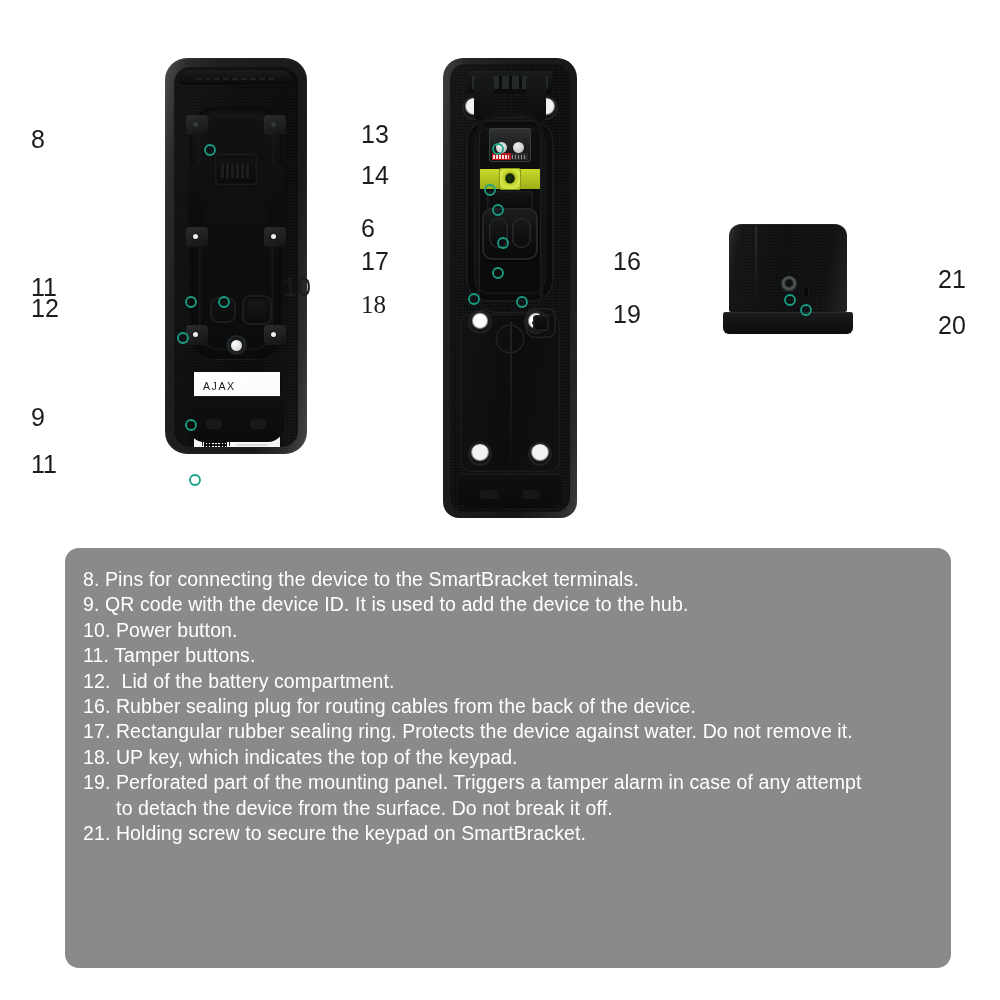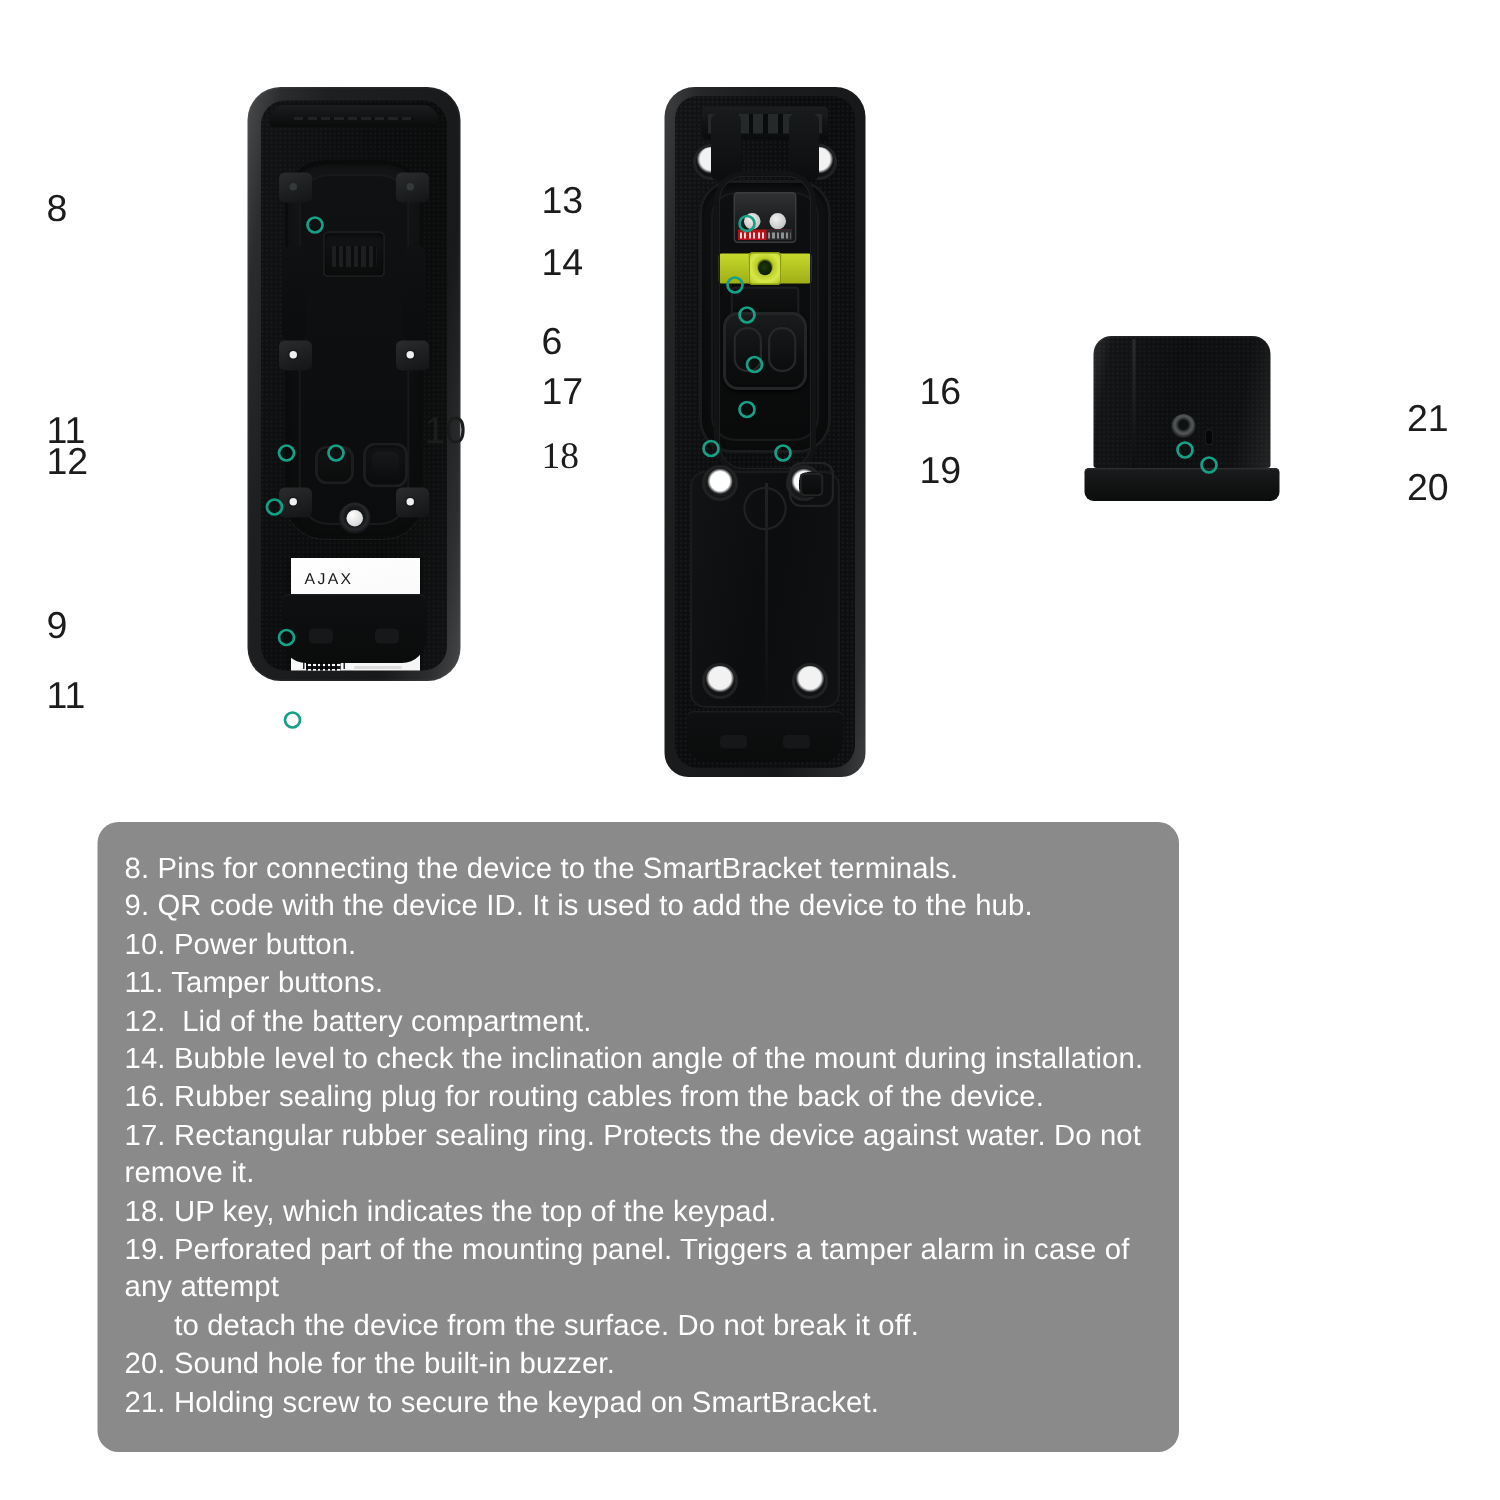--- a/index.html
+++ b/index.html
@@ -30,21 +30,21 @@
     color: #1c1c1c;
     line-height: 1;
     white-space: nowrap;
   }
 
   
   #legend-panel {
     position: absolute;
     left: 65px;
     top: 548px;
-    width: 721px;
+    width: 886px;
     height: 420px;
     background: #8a8a8a;
     border-radius: 14px;
     box-sizing: border-box;
     padding: 19px 0 0 18px;
   }
   .legend-item {
     color: #ffffff;
     font-size: 19.5px;
     line-height: 25.4px;
@@ -608,24 +608,22 @@
   <div class="callout" style="left:938px; top:267px;">21</div>
   <div class="callout" style="left:938px; top:313px;">20</div>
 
   <div id="legend-panel">
     <div id="legend-list">
         <div class="legend-item">8. Pins for connecting the device to the SmartBracket terminals.</div>
         <div class="legend-item">9. QR code with the device ID. It is used to add the device to the hub.</div>
         <div class="legend-item">10. Power button.</div>
         <div class="legend-item">11. Tamper buttons.</div>
         <div class="legend-item">12.  Lid of the battery compartment.</div>
-        <div class="legend-item">14. Bubble level to check the inclination angle of the mount during installation.</div>
         <div class="legend-item">16. Rubber sealing plug for routing cables from the back of the device.</div>
         <div class="legend-item">17. Rectangular rubber sealing ring. Protects the device against water. Do not remove it.</div>
         <div class="legend-item">18. UP key, which indicates the top of the keypad.</div>
         <div class="legend-item">19. Perforated part of the mounting panel. Triggers a tamper alarm in case of any attempt
       to detach the device from the surface. Do not break it off.</div>
-        <div class="legend-item">20. Sound hole for the built-in buzzer.</div>
         <div class="legend-item">21. Holding screw to secure the keypad on SmartBracket.</div>
       </div>
   </div>
 
 </div>
 
 </body></html>

